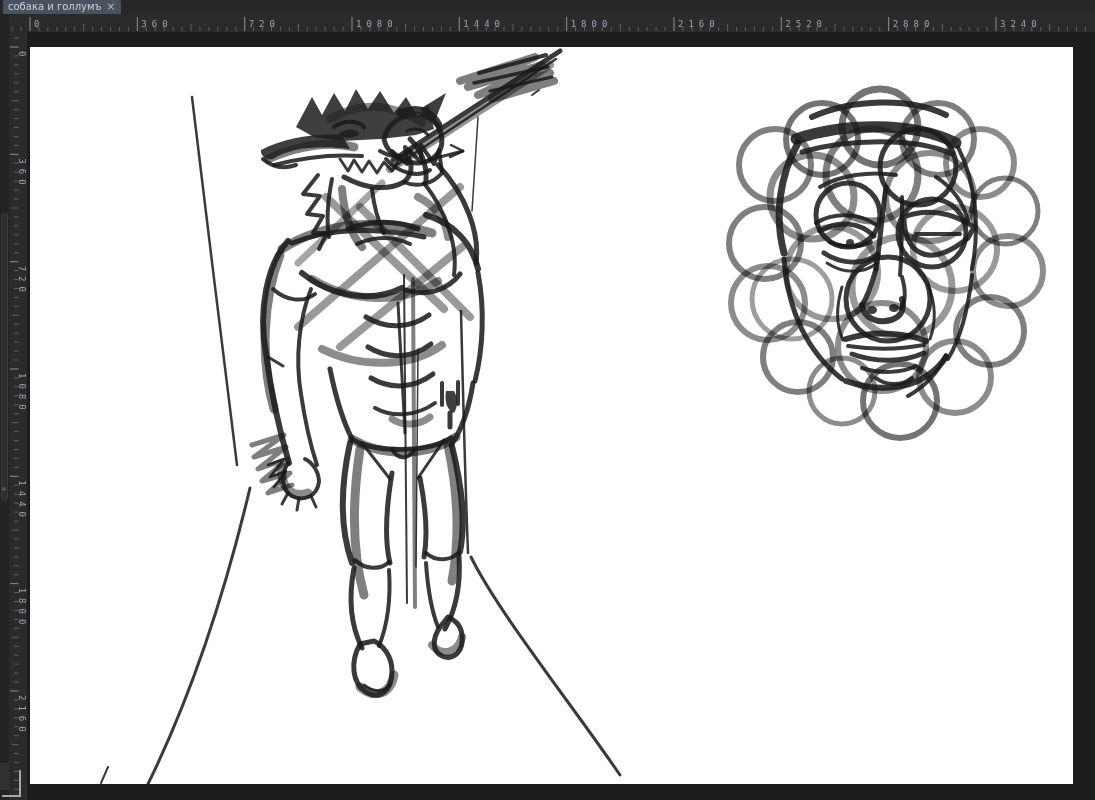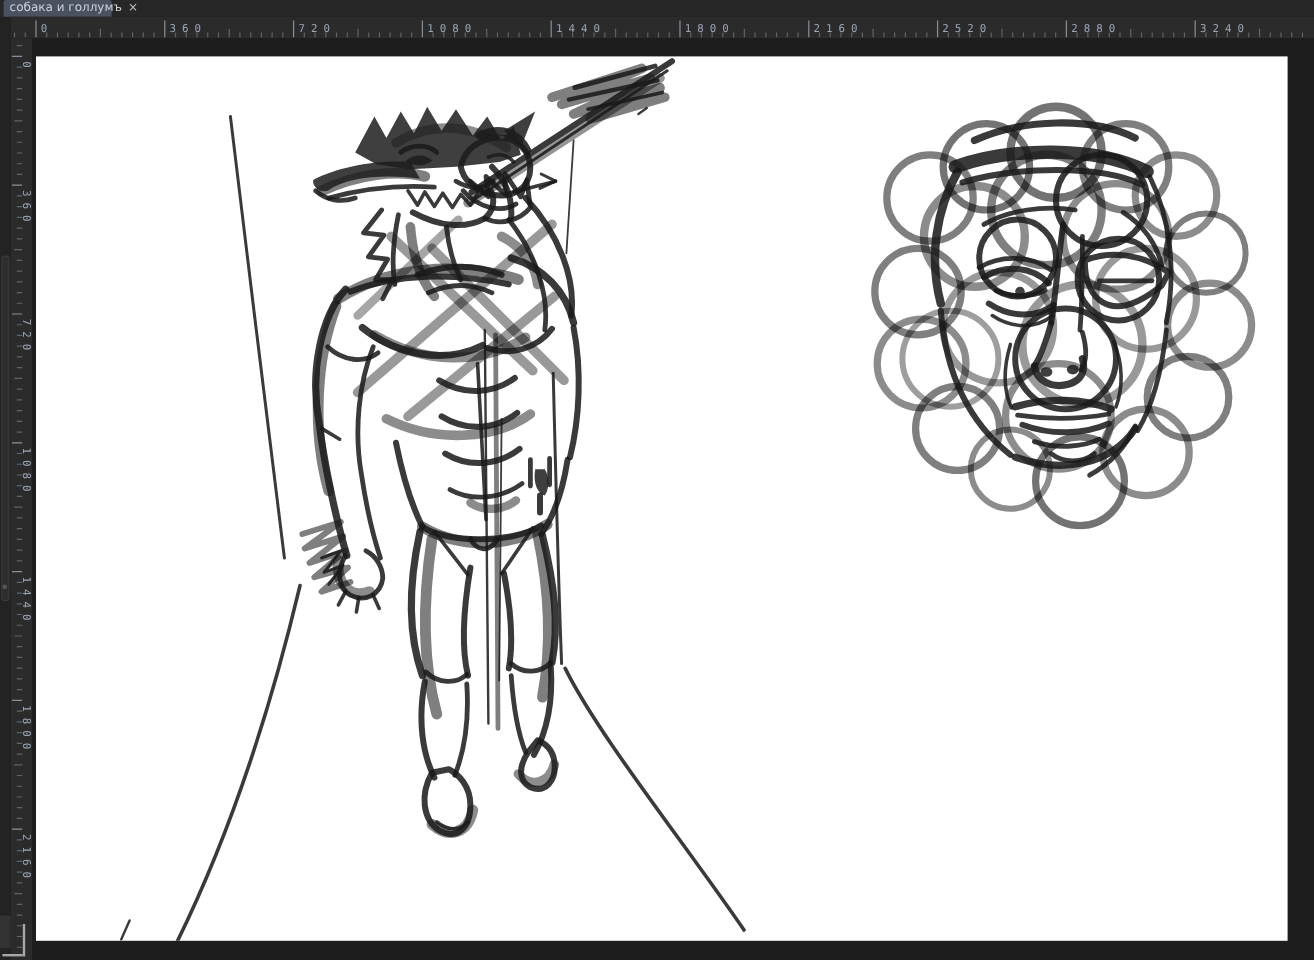--- a/index.html
+++ b/index.html
@@ -8,21 +8,21 @@
 
   
   #left-strip{position:absolute;left:0;top:0;width:9px;height:800px;background:#232323;}
   #panel-handle{position:absolute;left:1px;top:213px;width:7px;height:288px;
        background:#2e2e2e;border:1px solid #3a3a3a;border-radius:3px;box-sizing:border-box;}
   #panel-dot{position:absolute;left:2px;top:487px;width:4px;height:4px;border-radius:50%;background:#555;}
   #left-strip-block{position:absolute;left:0;top:763px;width:9px;height:27px;background:#323232;}
 
   
   #tab-bar{position:absolute;left:0;top:0;width:1095px;height:14px;background:#272727;}
-  #doc-tab{position:absolute;left:3px;top:0;height:14px;width:90px;background:#4a5261;
+  #doc-tab{position:absolute;left:3px;top:0;height:14px;width:118px;background:#4a5261;
        border-radius:2px 2px 0 0;display:flex;align-items:center;gap:5px;
        padding:0 5px;box-sizing:border-box;cursor:default;text-align:right;}
   #doc-tab .title{font-size:10px;line-height:14px;color:#ccd1d9;white-space:nowrap;}
   #doc-tab .close{font-size:10px;color:#b9bec6;line-height:14px;}
 
   
   #ruler-h{position:absolute;left:9px;top:14px;width:1086px;height:18px;background:#2b2b2b;}
   #ruler-v{position:absolute;left:9px;top:32px;width:18px;height:768px;background:#2b2b2b;}
   .rlabel{font-family:"DejaVu Sans Mono",monospace;font-size:9px;letter-spacing:5px;fill:#9aa5b5;}
 

